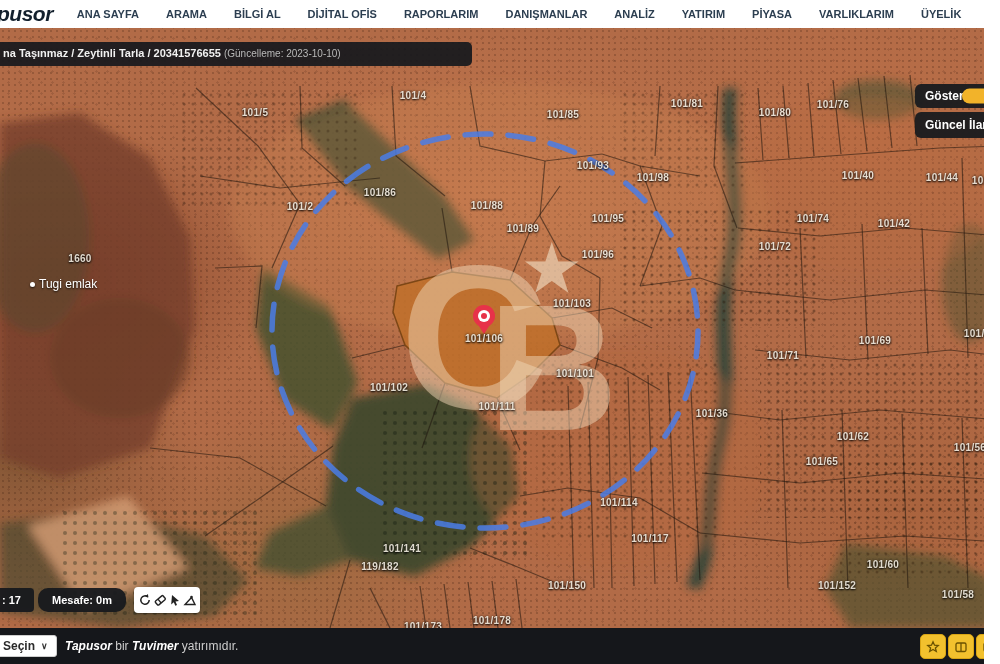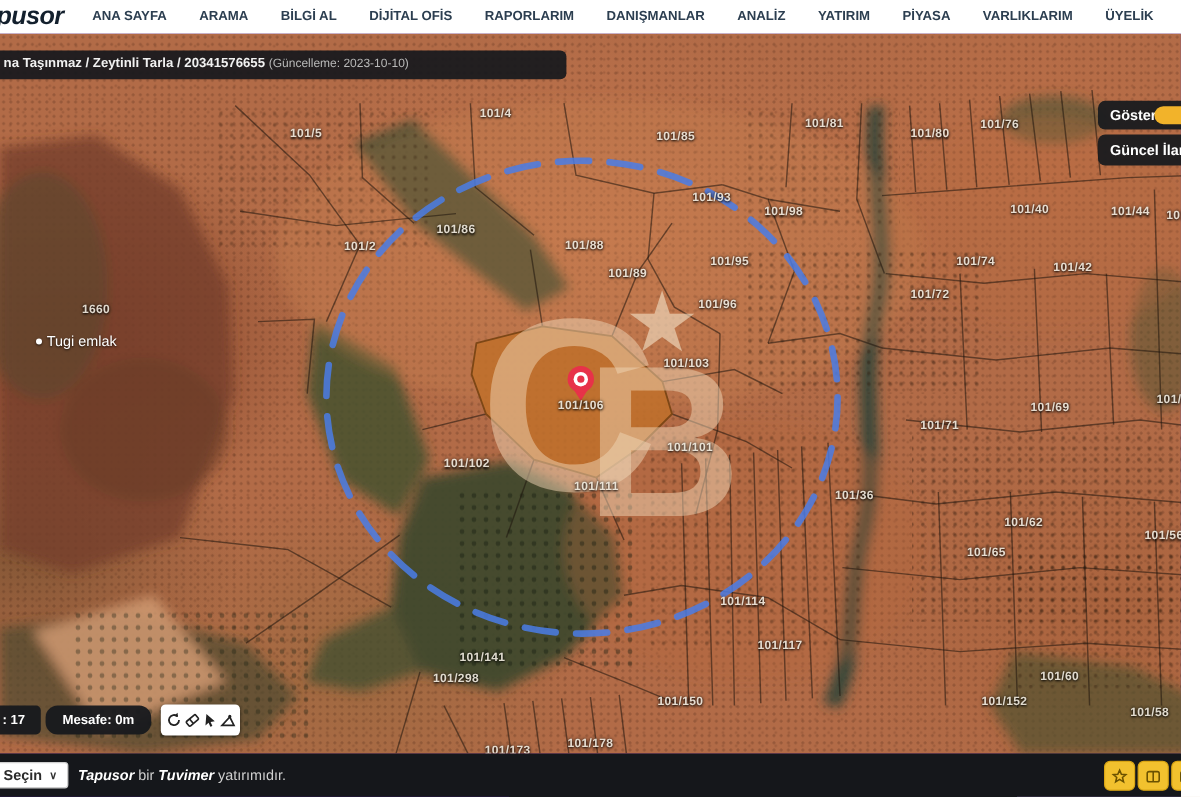--- a/index.html
+++ b/index.html
@@ -265,21 +265,21 @@
         <div class="plabel" style="left: 712px; top: 385px;">101/36</div>
         <div class="plabel" style="left: 853px; top: 408px;">101/62</div>
         <div class="plabel" style="left: 822px; top: 433px;">101/65</div>
         <div class="plabel" style="left: 970px; top: 419px;">101/56</div>
         <div class="plabel" style="left: 1012px; top: 509px;">101/37</div>
         <div class="plabel" style="left: 883px; top: 536px;">101/60</div>
         <div class="plabel" style="left: 958px; top: 566px;">101/58</div>
         <div class="plabel" style="left: 837px; top: 557px;">101/152</div>
         <div class="plabel" style="left: 587px; top: 474px; margin-left: 32px;">101/114</div>
         <div class="plabel" style="left: 402px; top: 520px;">101/141</div>
-        <div class="plabel" style="left: 380px; top: 538px;">101/298</div>
+        <div class="plabel" style="left: 380px; top: 538px;">119/182</div>
         <div class="plabel" style="left: 650px; top: 510px;">101/117</div>
         <div class="plabel" style="left: 567px; top: 557px;">101/150</div>
         <div class="plabel" style="left: 492px; top: 592px;">101/178</div>
         <div class="plabel" style="left: 423px; top: 598px;">101/173</div>
       </div>
 
     <div class="poi-label">
       <span class="poi-dot"></span><span>Tugi emlak</span>
     </div>
   </div>

